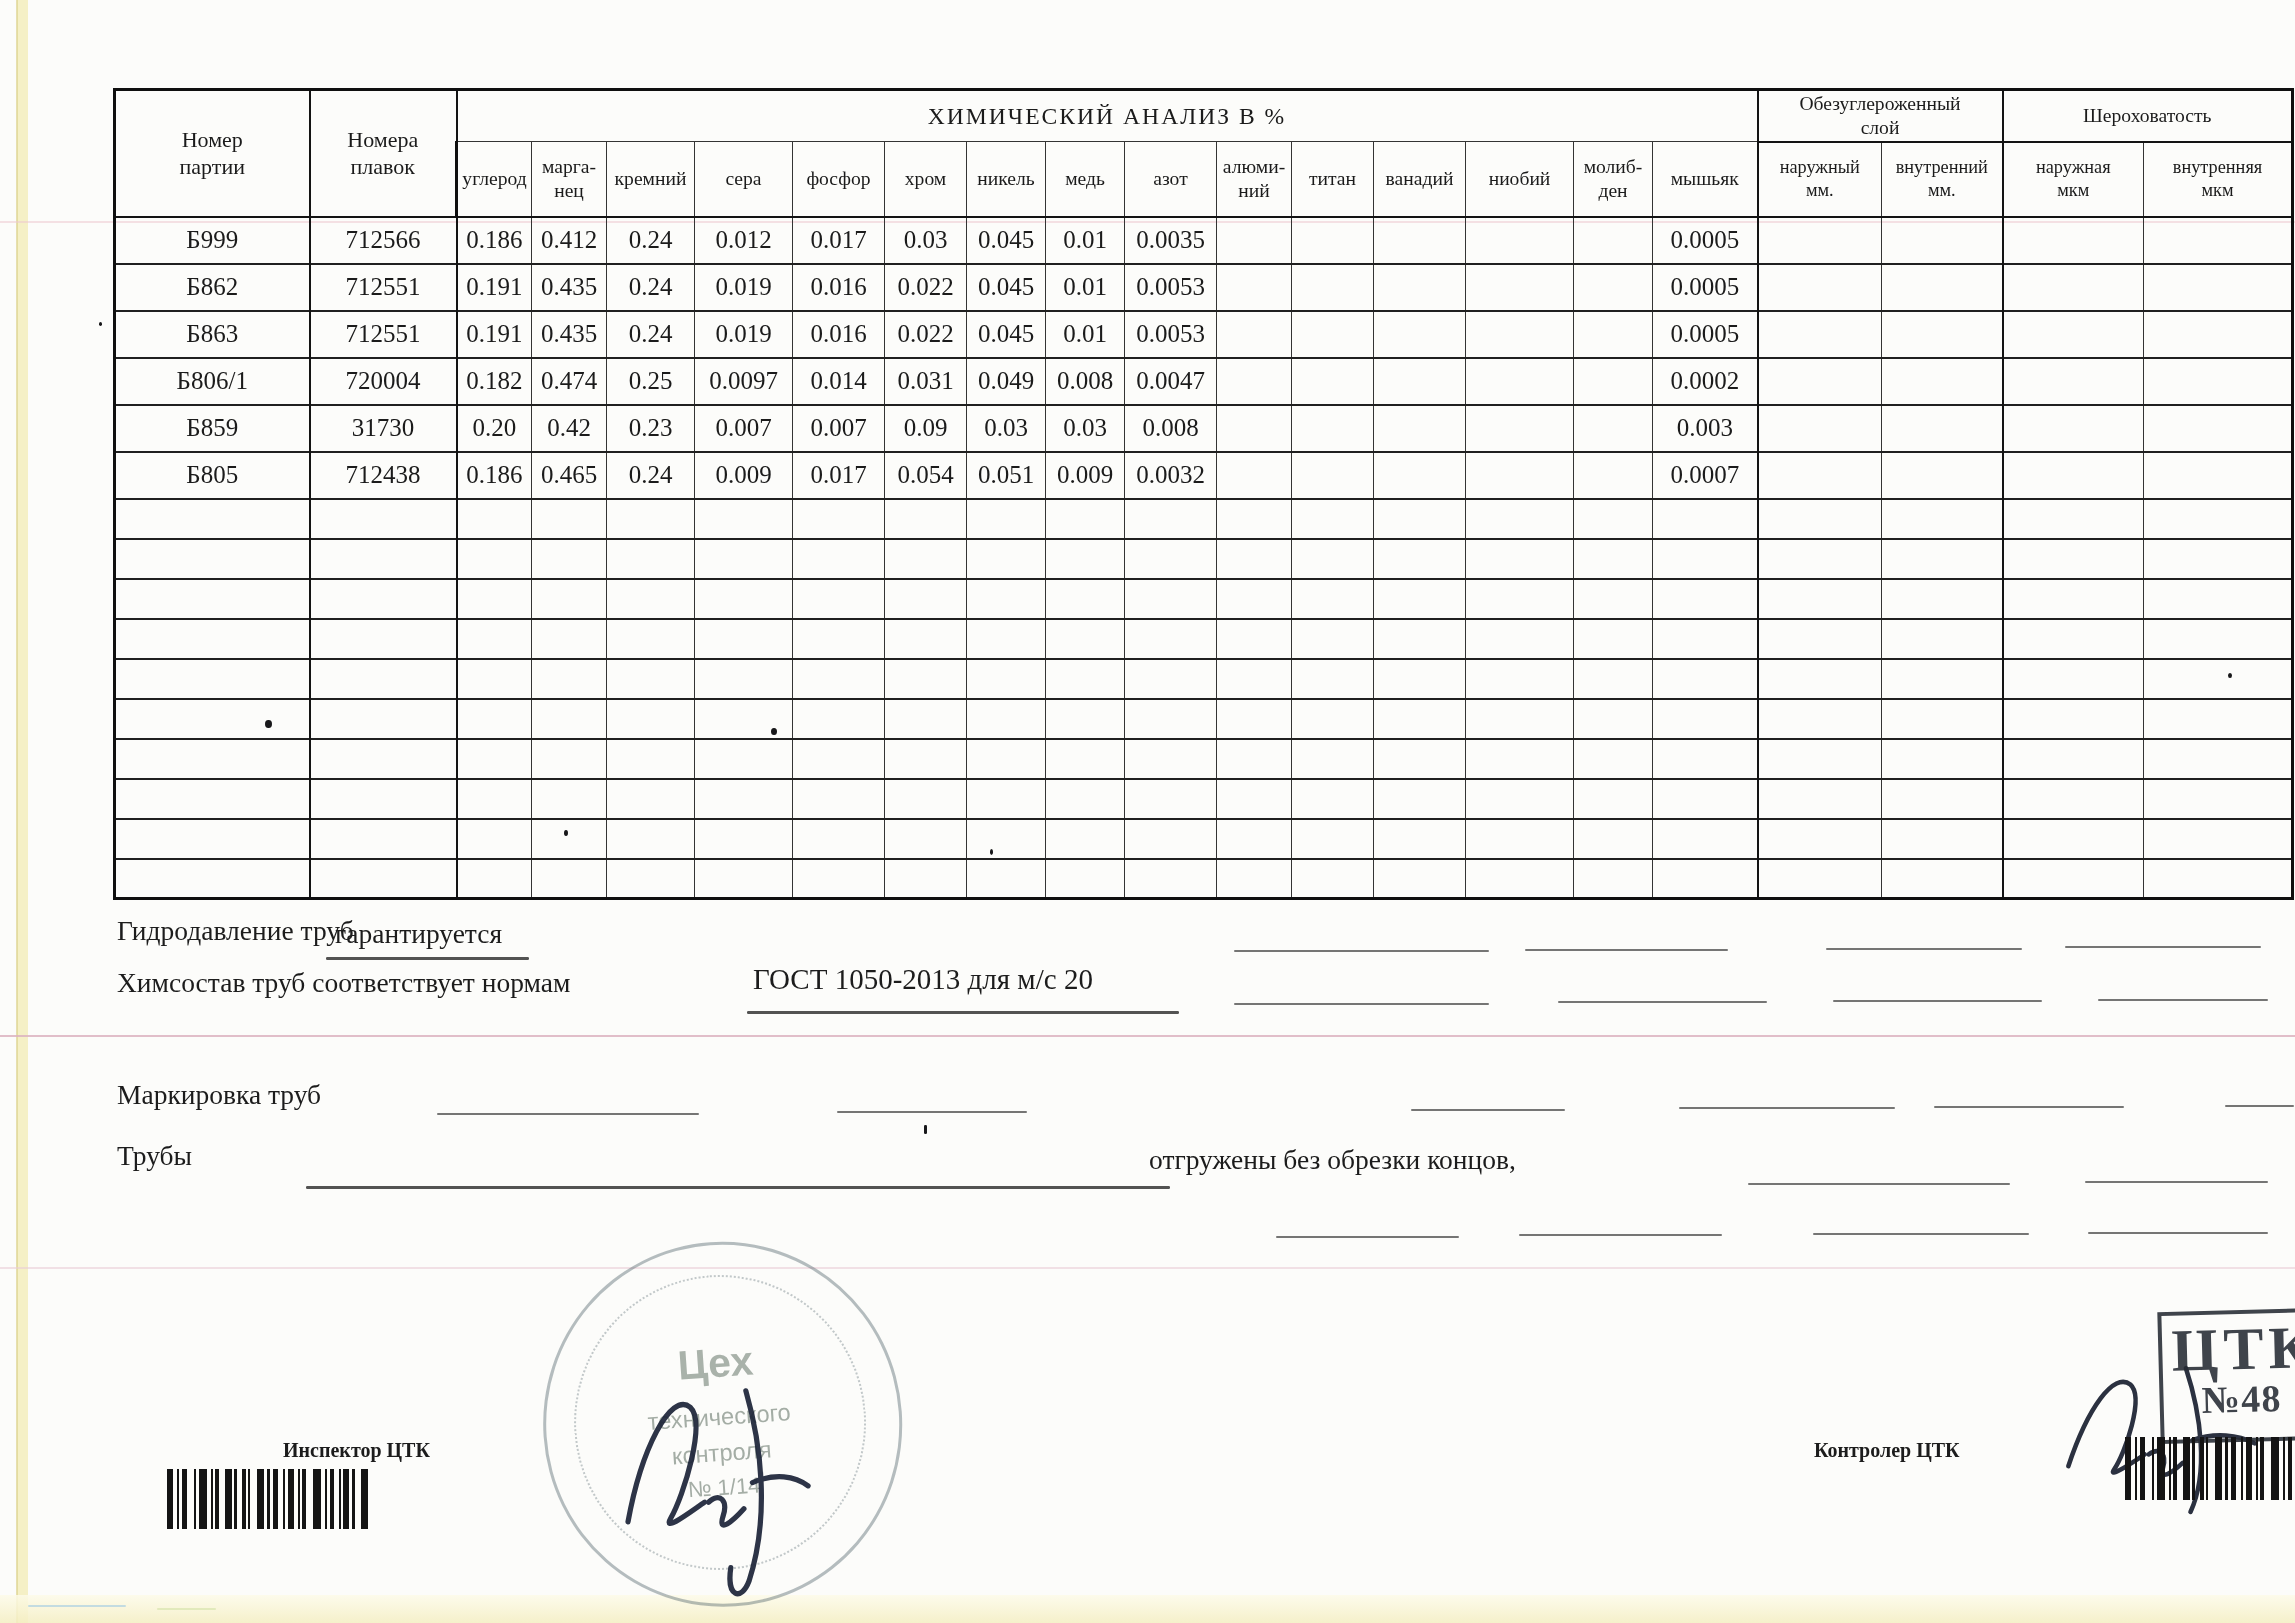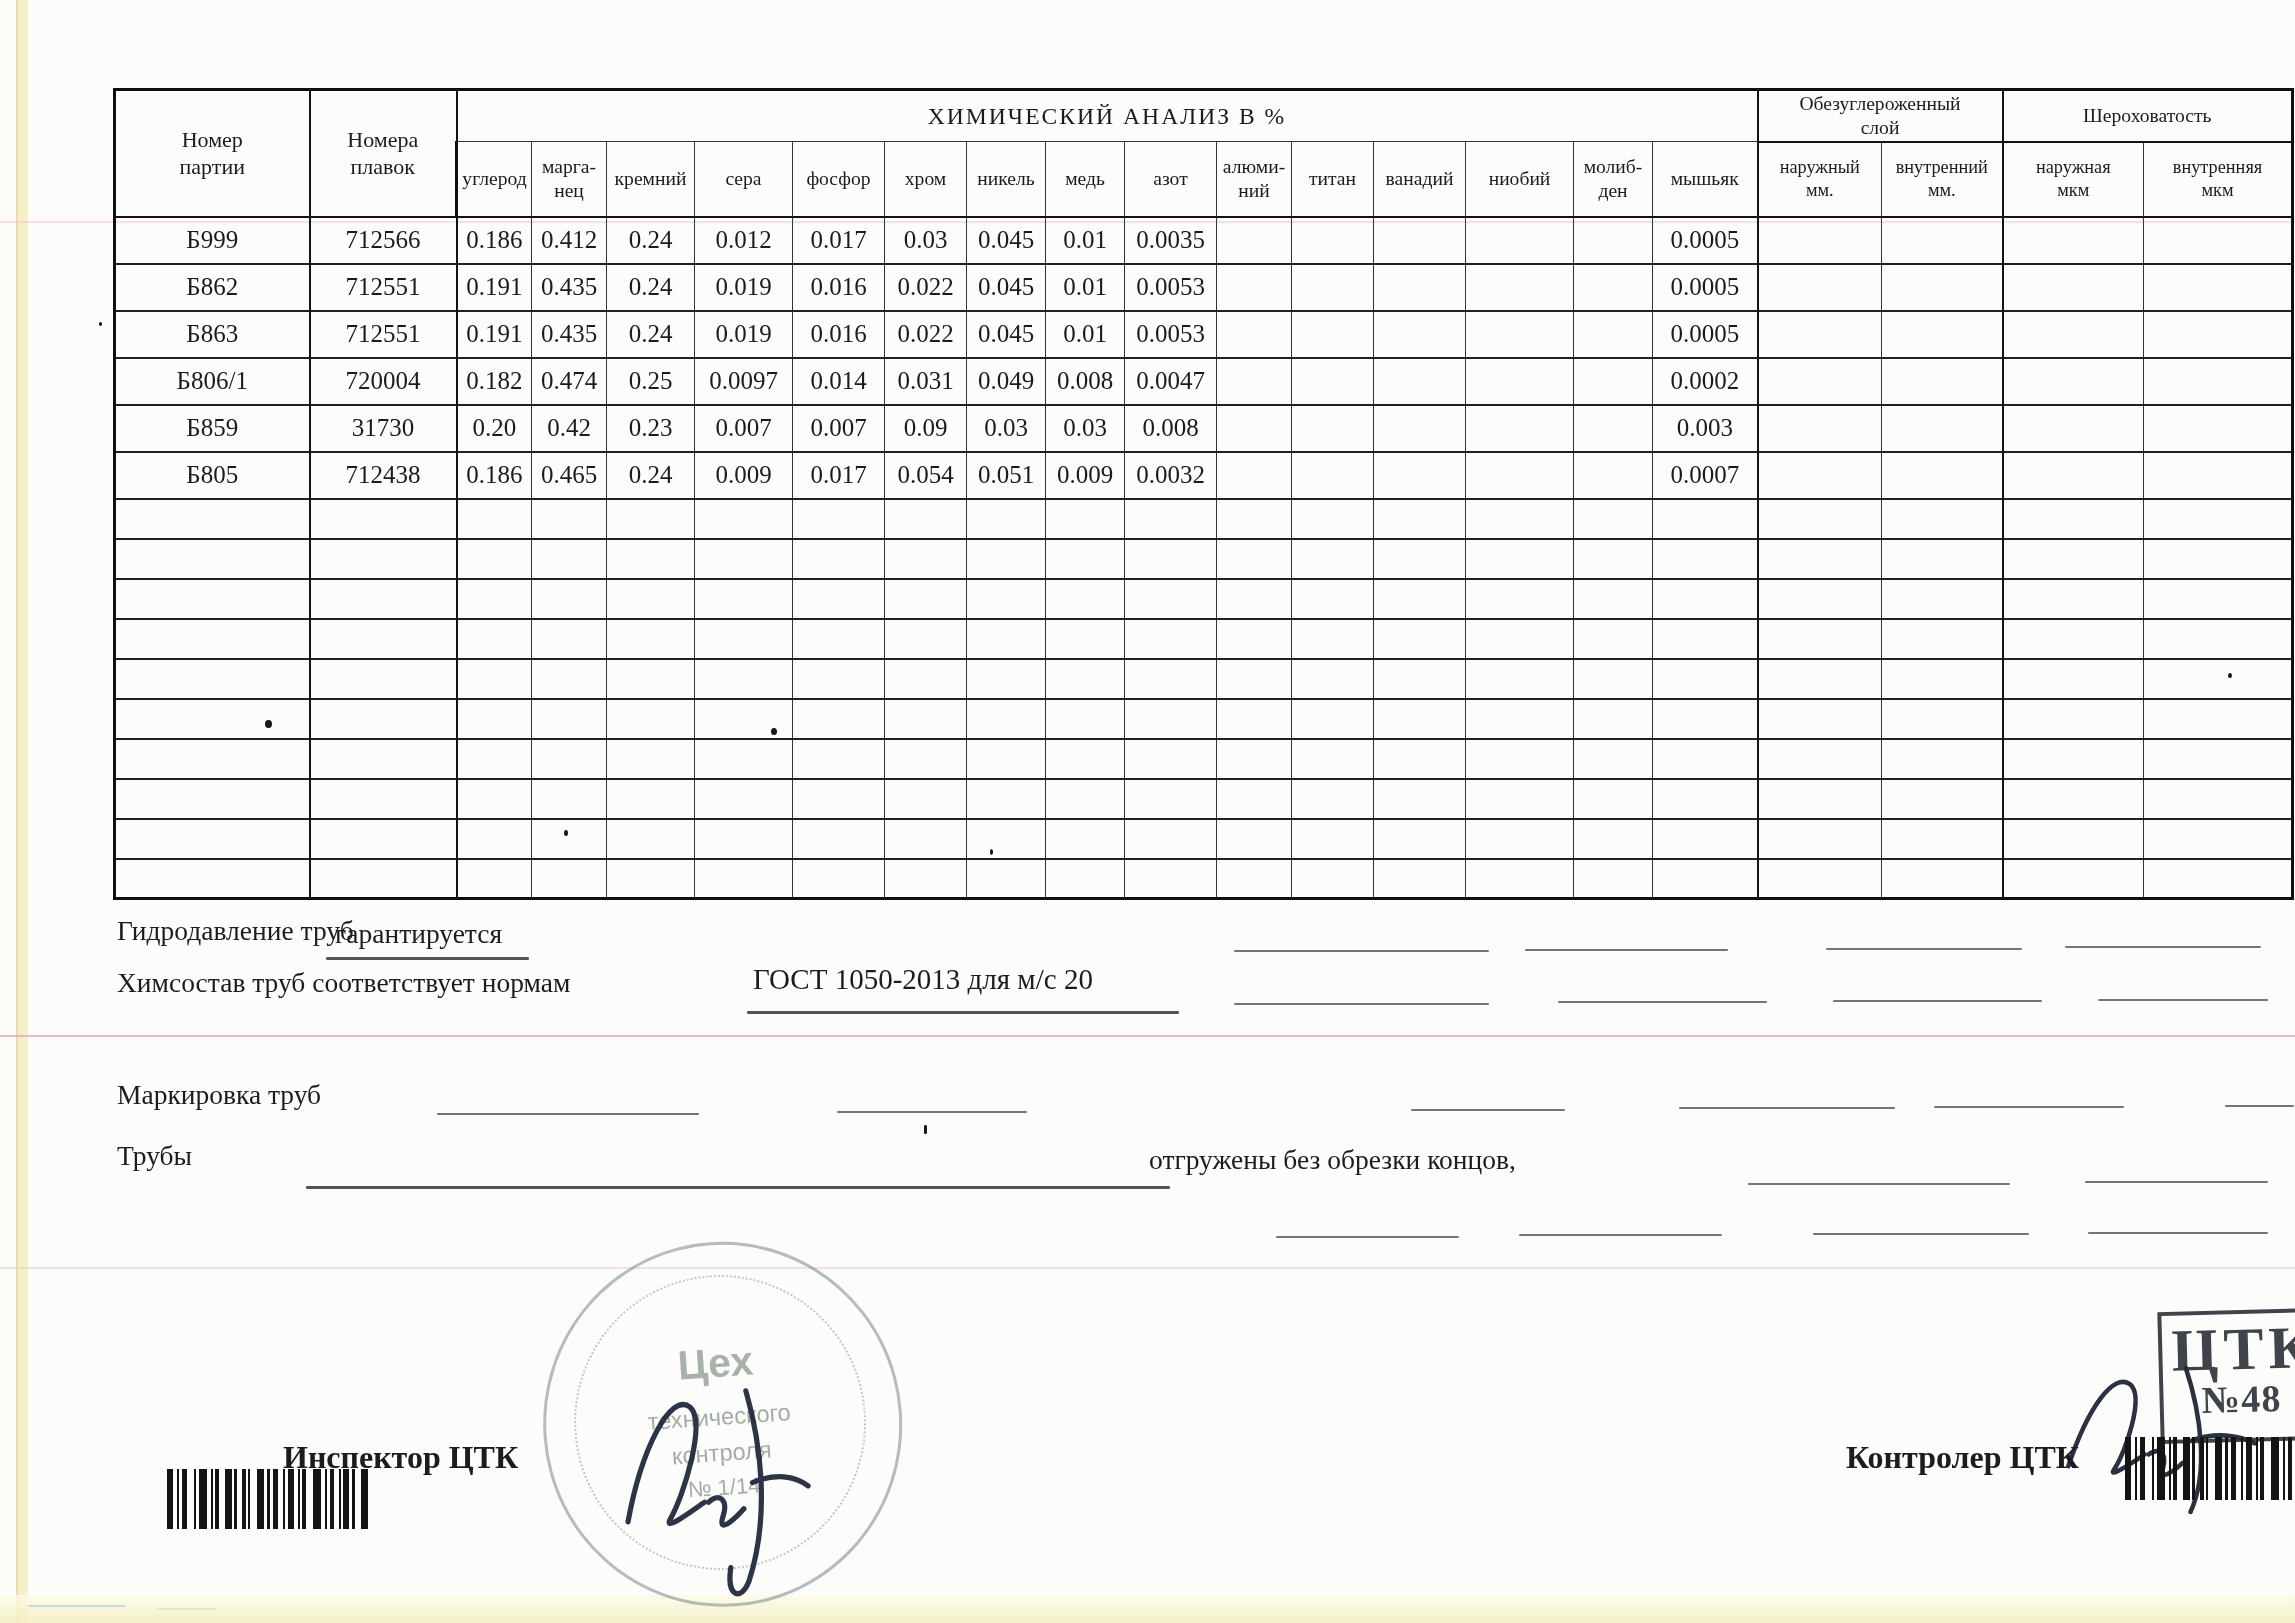--- a/index.html
+++ b/index.html
@@ -38,21 +38,21 @@
   .h-sec{font-size:19.6px;line-height:1.2;white-space:pre-line;}
   .h-sub{font-size:19.6px;line-height:1.2;white-space:pre-line;}
   .h-sub2{font-size:18.3px;line-height:1.25;white-space:pre-line;}
   #tbl thead tr:first-child{height:52px;}
   #tbl thead tr:last-child{height:75px;}
   tr.filled{height:47px;}
   tr.blank{height:40px;}
   
   .note{position:absolute;font-size:27.5px;white-space:nowrap;color:#1c1c1c;}
   .note.big{font-size:29px;}
-  .note.bold{font-weight:bold;font-size:32px;}
+  .note.bold{font-weight:bold;font-size:20px;}
   .dash{position:absolute;height:2.6px;background:#2d2d2d;border-radius:1.3px;opacity:.82;}
   .dash.thin{height:2px;opacity:.65;}
   
   .round-stamp{position:absolute;left:543px;top:1242px;width:353px;height:359px;transform:rotate(-4deg);}
   .round-stamp .ring{position:absolute;left:0;top:0;width:100%;height:100%;border:3.3px solid rgba(72,92,100,.40);border-radius:50%;}
   .round-stamp .ring2{position:absolute;left:31px;top:33px;width:288px;height:291px;border:2px dotted rgba(72,92,100,.32);border-radius:50%;}
   .round-stamp .stxt{position:absolute;width:100%;text-align:center;color:#6f7d72;opacity:.62;font-family:"Liberation Sans",sans-serif;}
   .corner-stamp{position:absolute;left:2159px;top:1310px;width:154px;height:124px;border:4.6px solid #262b33;transform:rotate(-1.5deg);opacity:.88;color:#262b33;font-family:"Liberation Serif",serif;}
   .corner-stamp .ctk{position:absolute;left:9.2px;top:1.3px;font-size:60px;font-weight:bold;letter-spacing:5.2px;}
   .corner-stamp .num{position:absolute;left:38px;top:63px;font-size:38px;font-weight:bold;letter-spacing:1.3px;}
@@ -547,21 +547,21 @@
   <div class="dash thin" style="left:1748px;top:1183px;width:262px;"></div>
   <div class="dash thin" style="left:2085px;top:1181px;width:183px;"></div>
 
   <div class="dash thin" style="left:1276px;top:1236px;width:183px;"></div>
   <div class="dash thin" style="left:1519px;top:1234px;width:203px;"></div>
   <div class="dash thin" style="left:1813px;top:1233px;width:216px;"></div>
   <div class="dash thin" style="left:2088px;top:1232px;width:180px;"></div>
 
 
   <div class="note bold" style="left:283px;top:1439px;">Инспектор ЦТК</div>
-  <div class="note bold" style="left:1814px;top:1439px;margin-left:32px;">Контролер ЦТК</div>
+  <div class="note bold" style="left:1814px;top:1439px;">Контролер ЦТК</div>
 
   <div class="round-stamp">
     <div class="ring"></div>
     <div class="ring2"></div>
     <div class="stxt" style="top:98px;font-size:41px;font-weight:bold;opacity:.58;">Цех</div>
     <div class="stxt" style="top:162px;font-size:23.6px;">технического</div>
     <div class="stxt" style="top:198px;font-size:23.6px;">контроля</div>
     <div class="stxt" style="top:233px;font-size:22px;">№ 1/14</div>
   </div>
 

